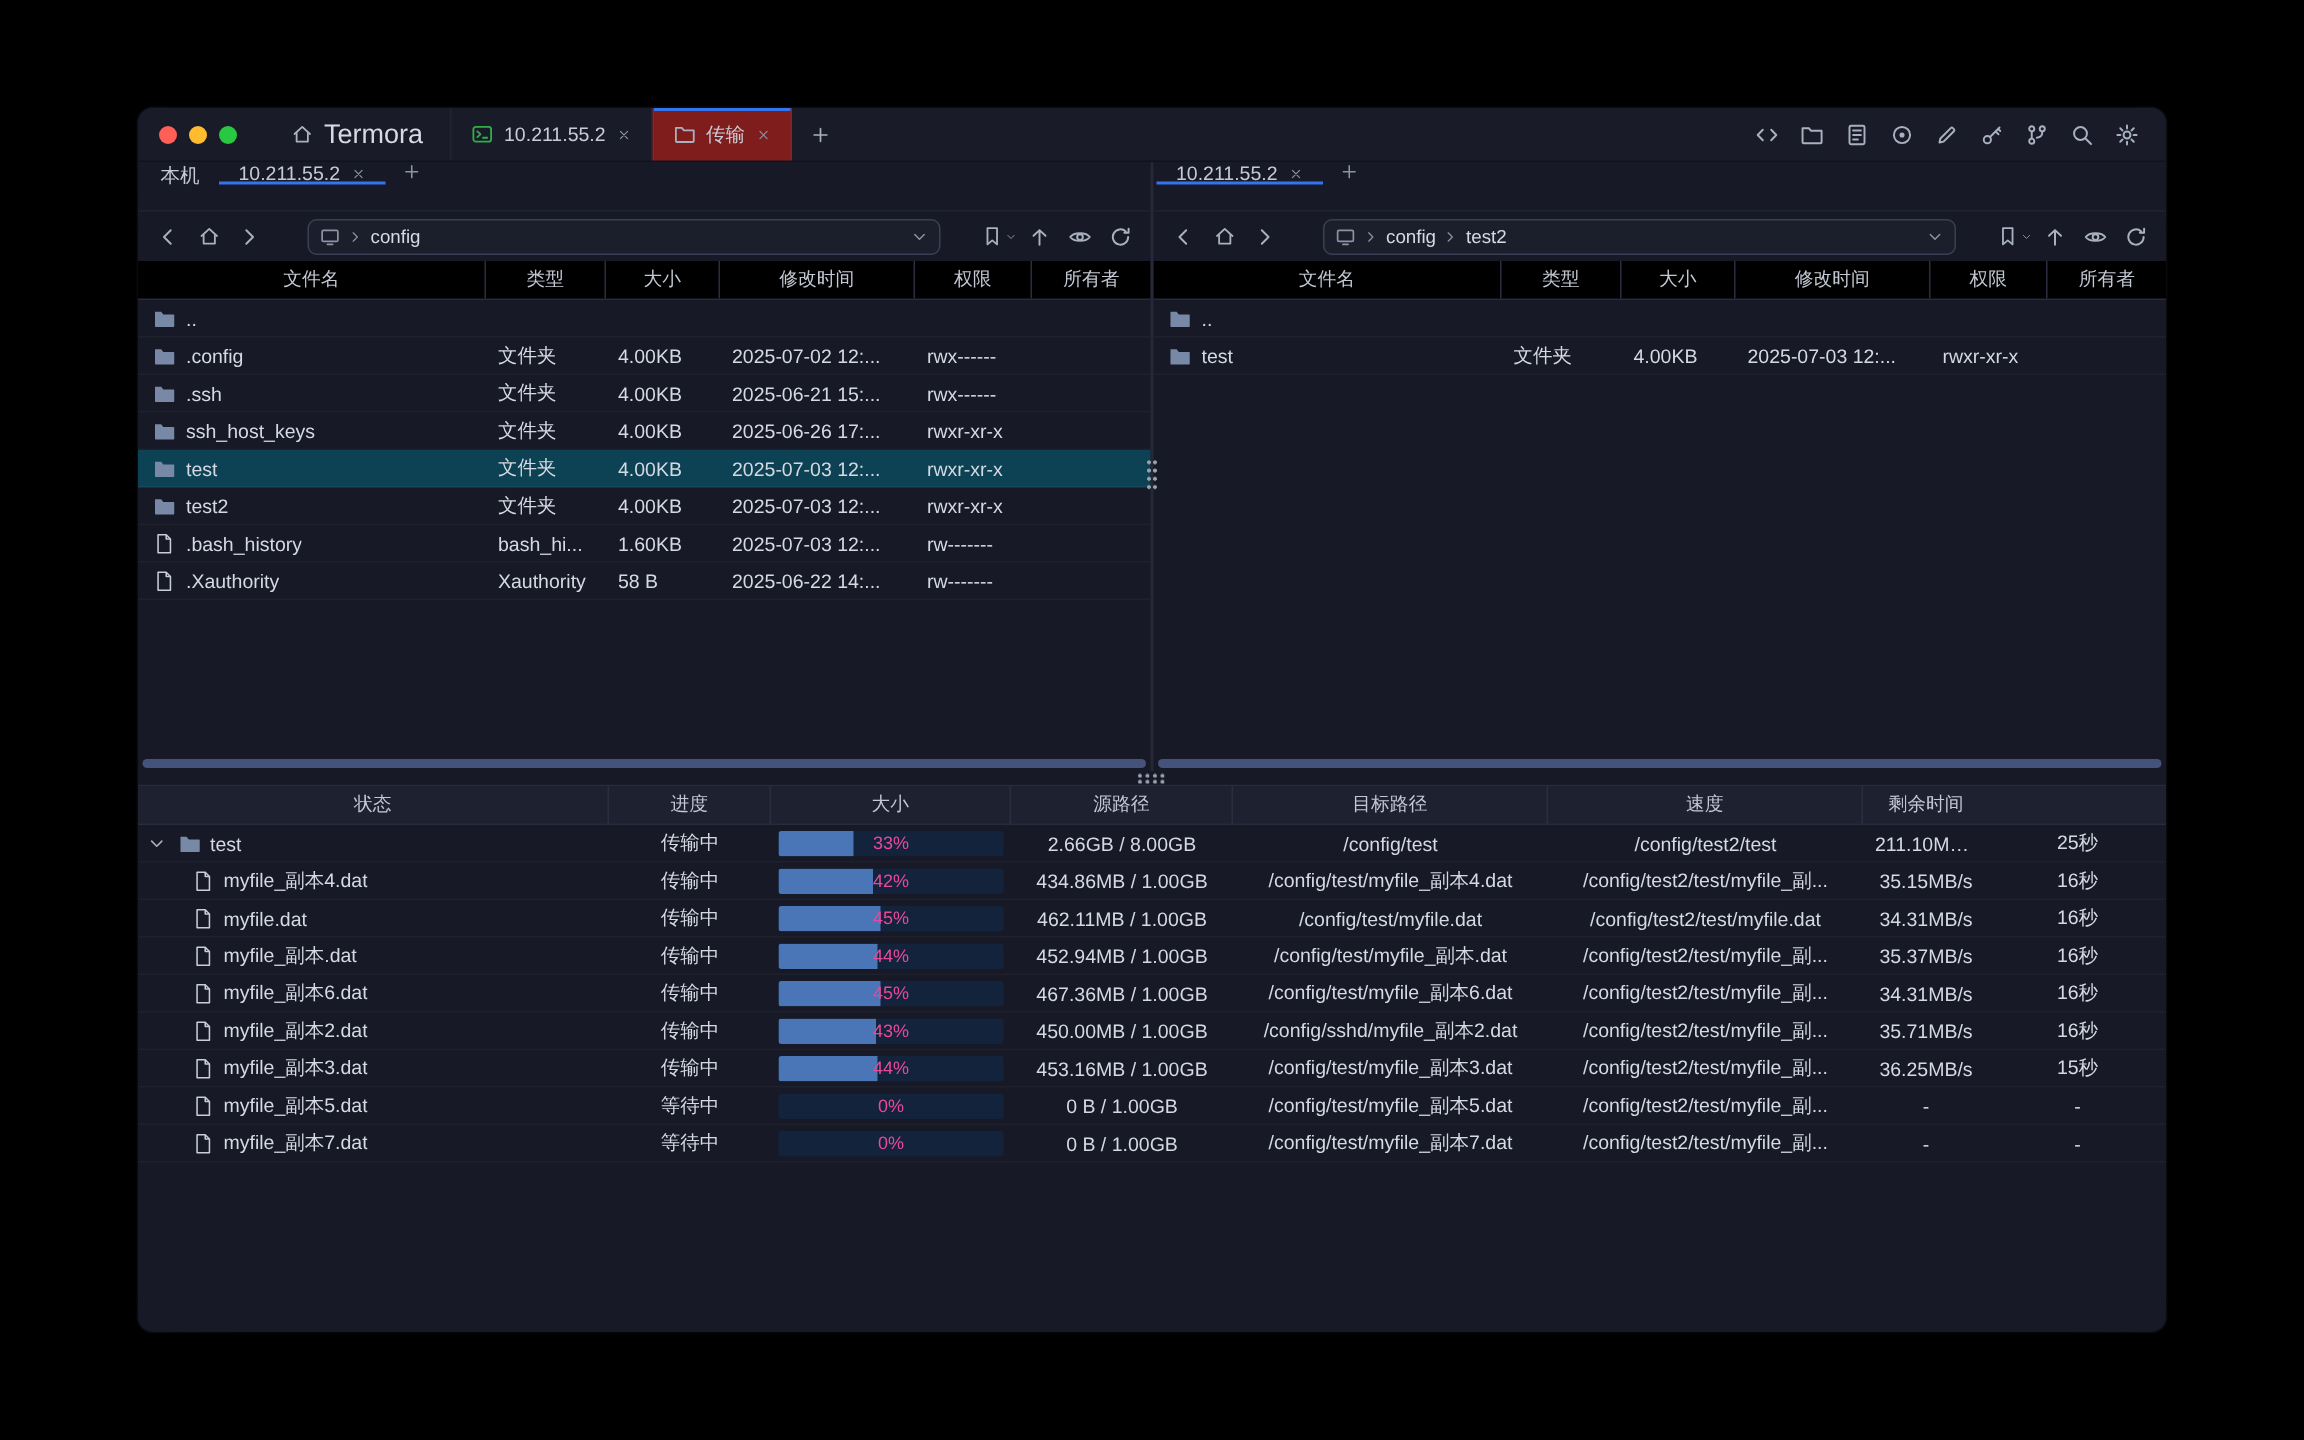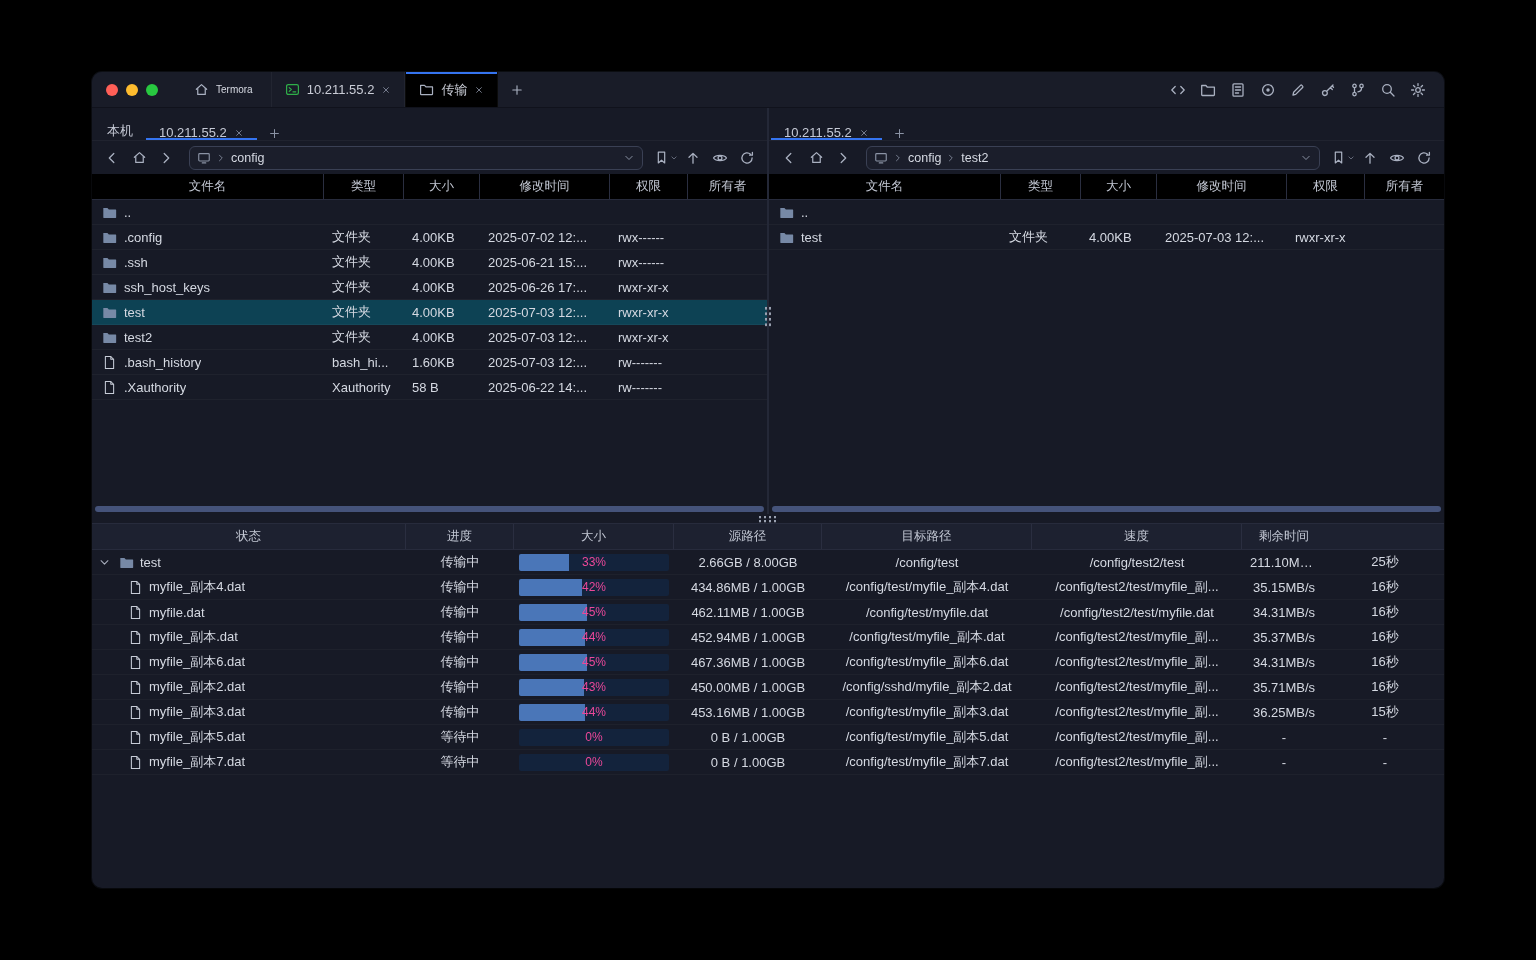--- a/index.html
+++ b/index.html
@@ -17,44 +17,44 @@
   .i16 svg{width:16px;height:16px}.i15 svg{width:15px;height:15px}.i14 svg{width:14px;height:14px}
   .i13 svg{width:13px;height:13px}.i12 svg{width:12px;height:12px}.i10 svg{width:10px;height:10px}.i8 svg{width:8px;height:8px}
   .mut{color:#8b93a5}.green-ic{color:#2fae49}
 
   
   .titlebar{height:36px;flex:none;background:#191c28;display:flex;align-items:stretch;border-bottom:1px solid #10121c}
   .traffic{display:flex;gap:8px;align-items:center;padding:0 14px}
   .light{width:12px;height:12px;border-radius:50%}
   .l-red{background:#ff5f57}.l-yellow{background:#febc2e}.l-green{background:#28c840}
   .app-home{display:flex;align-items:center;gap:7px;padding:0 18px 0 22px;color:#d7dae3}
-  .app-title{font-size:10px}
+  .app-title{font-size:18px}
   .title-tab{display:flex;align-items:center;gap:7px;padding:0 13px;color:#c9ccd6;position:relative;
     border-left:1px solid rgba(255,255,255,.045);border-right:1px solid rgba(255,255,255,.045)}
-  .title-tab.active{background:#000000}
+  .title-tab.active{background:#7f1d1d}
   .title-tab.active::before{content:"";position:absolute;left:0;top:0;right:0;height:2px;background:#3574f0}
   .newtab{display:flex;align-items:center;padding:0 12px}
   .tb-actions{margin-left:auto;display:flex;align-items:center;gap:5px;padding-right:14px}
   .abtn{width:25px;height:25px;display:flex;align-items:center;justify-content:center;border-radius:5px}
 
   
   .file-area{height:406px;flex:none;display:flex;min-height:0}
   .file-panel{flex:1 1 0;min-width:0;display:flex;flex-direction:column}
   .v-split{width:2px;background:#242837;position:relative;flex:none}
   .v-handle{position:absolute;left:50%;top:198px;transform:translateX(-50%);width:8px;height:22px;
     background-image:radial-gradient(circle at 2px 2.2px,#9aa1b1 1.1px,transparent 1.5px);background-size:4px 5.5px}
 
-  .ptabs{height:33px;flex:none;display:flex;align-items:flex-end;border-bottom:1px solid #20232f;padding-left:2px}
+  .ptabs{height:33px;flex:none;display:flex;align-items:flex-start;border-bottom:1px solid #20232f;padding-left:2px}
   .ptab{display:flex;align-items:center;gap:7px;padding:0 13px;color:#c6cad6;position:relative}
   .ptab.active::after{content:"";position:absolute;left:0;right:0;bottom:0;height:2px;background:#3574f0}
   .ptab-plus{display:flex;align-items:center;padding:0 11px}
 
   .ptoolbar{height:33px;flex:none;display:flex;align-items:center;padding:0 8px;gap:3px}
   .tbtn{min-width:24px;height:24px;display:inline-flex;align-items:center;justify-content:center;gap:1px;border-radius:5px}
-  .crumbbox{flex:1;height:24px;margin:0 8px;border:1px solid #3a4054;border-radius:6px;background:#1b1e2b;
+  .crumbbox{flex:1;height:24px;margin:0 24px;border:1px solid #3a4054;border-radius:6px;background:#1b1e2b;
     display:flex;align-items:center;gap:5px;padding:0 7px;min-width:0}
   .seg{color:#d5d9e2;font-size:12.5px}
   .grow{flex:1}
 
   
   .fgrid-head,.frow{display:grid;grid-template-columns:232px 80px 76px 130px 78px minmax(0,1fr)}
   .fgrid-head{flex:none;background:#000000;border-bottom:1px solid #272b3c}
   .hcell{height:25px;line-height:24px;text-align:center;color:#c3c8d4;font-size:12.5px;border-right:1px solid #2a2e40;overflow:hidden;white-space:nowrap}
   .hcell:last-child{border-right:none}
   .frow{height:25px;border-bottom:1px solid rgba(255,255,255,.035);align-items:center}

